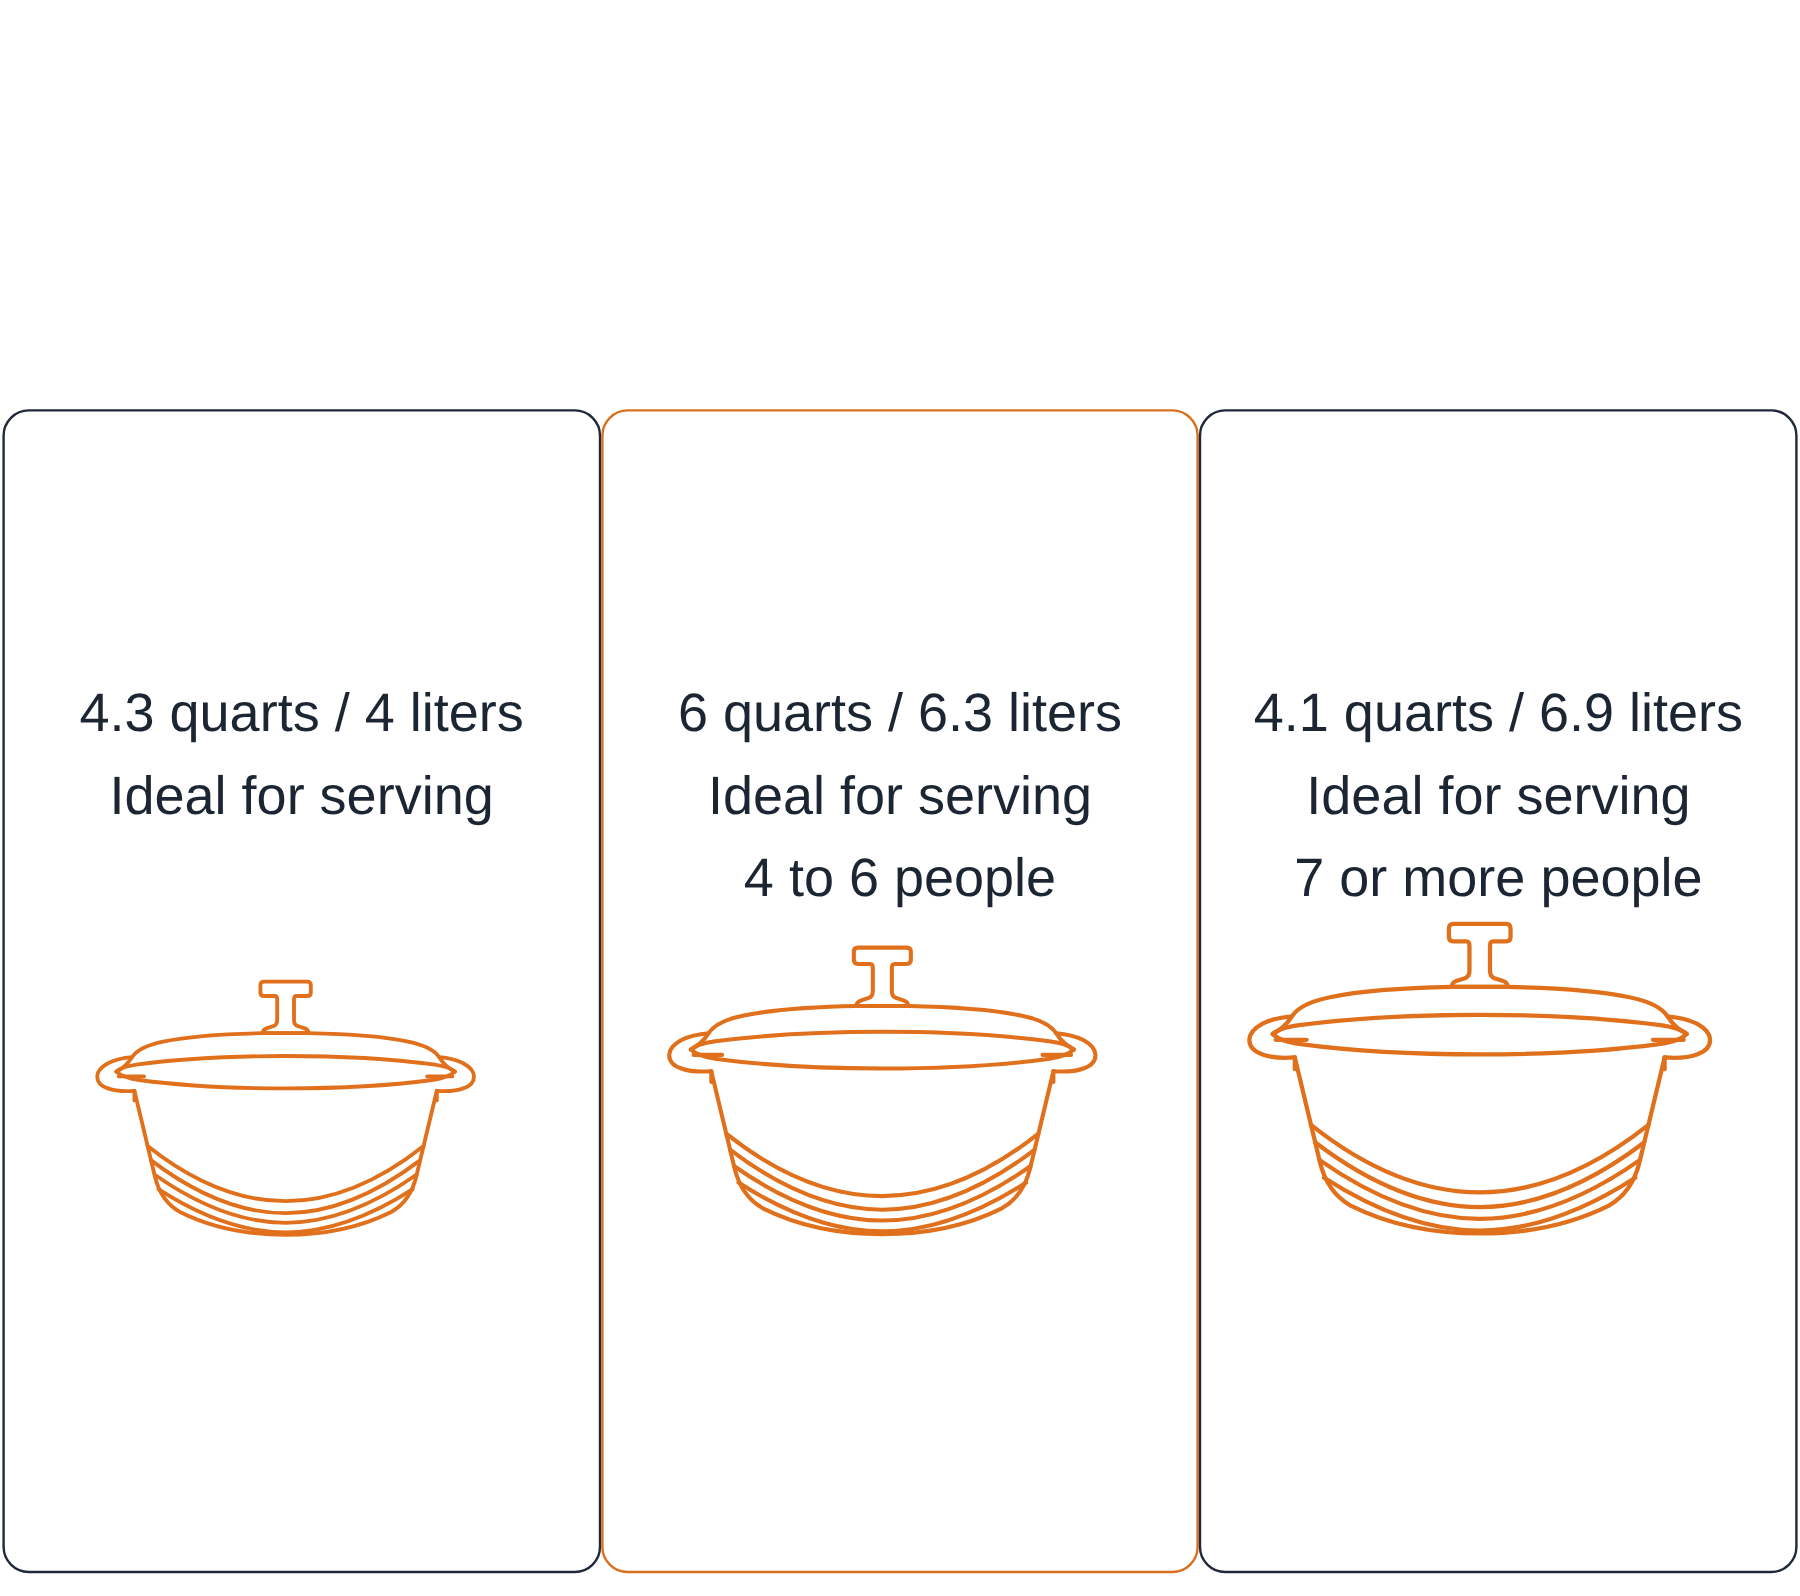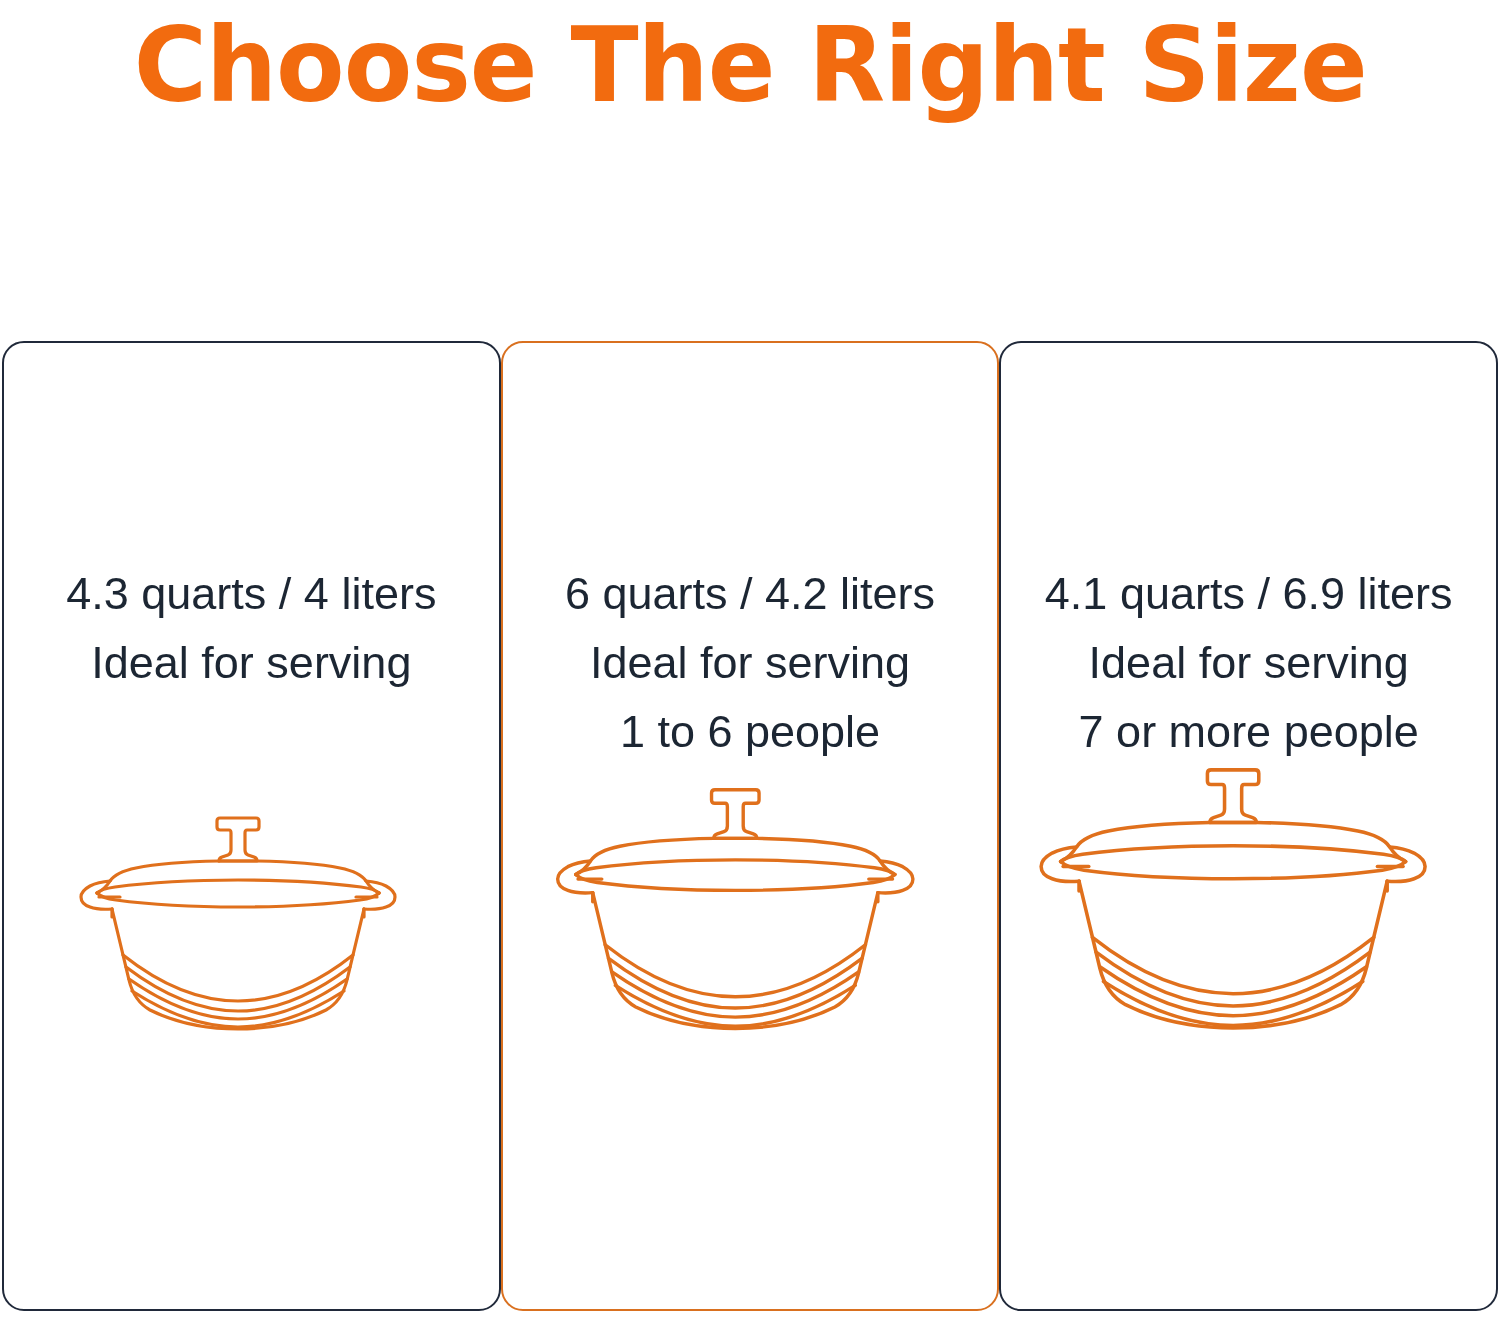--- a/index.html
+++ b/index.html
@@ -106,23 +106,20 @@
   }
   .pot-size-s  { width: 350px; }
   .pot-size-m  { width: 396px; }
   .pot-size-l  { width: 428px; }
 </style>
 </head>
 <body>
 
 <div id="infographic">
 
-  <div class="title-bar">
-    <div class="title-text" style="color: rgb(242, 107, 15);">Choose The Right Size</div>
-  </div>
 
   <div class="cards-row">
 
     <div class="card" style="border-color: rgb(32, 41, 58);">
       <div class="card-text">
         <span class="line">4.3 quarts / 4 liters</span>
         <span class="line">Ideal for serving</span>
       </div>
       <div class="pot-wrap">
         <svg class="pot-svg pot-size-s" viewBox="0 0 350 230" fill="none" stroke="#E0701C" stroke-width="3.2" stroke-linecap="round" stroke-linejoin="round">
@@ -151,23 +148,23 @@
           <path d="M47 150 Q105 196 162 196 Q219 196 277 150"></path>
           <path d="M50 162 Q108 206 162 206 Q216 206 274 162"></path>
           <path d="M53 174 Q110 214 162 214 Q214 214 271 174"></path>
           <path d="M56 186 Q112 222 162 222 Q212 222 268 186"></path>
         </svg>
       </div>
     </div>
 
     <div class="card is-highlighted" style="border-color: rgb(217, 112, 31);">
       <div class="card-text">
-        <span class="line">6 quarts / 4.2 liters</span>
+        <span class="line">6 quarts / 6.3 liters</span>
         <span class="line">Ideal for serving</span>
-        <span class="line">1 to 6 people</span>
+        <span class="line">4 to 6 people</span>
       </div>
       <div class="pot-wrap">
         <svg class="pot-svg pot-size-m" viewBox="0 0 350 230" fill="none" stroke="#E0701C" stroke-width="3.0" stroke-linecap="round" stroke-linejoin="round">
           <path d="M141 22 L141 16 Q141 13 144 13 L180 13 Q183 13 183 16 L183 22 Q183 25 180 25 L171 25
                    Q169 25 169 28 L169 45 Q169 49 172 50 L178 52 Q181 53 181 56 L143 56
                    Q143 53 146 52 L152 50 Q155 49 155 45 L155 28 Q155 25 153 25 L144 25 Q141 25 141 22 Z"></path>
           <path d="M143 56 L181 56 Q235 57 264 63 Q284 67 290 76 Q295 84 303 88"></path>
           <path d="M143 56 Q89 57 60 63 Q40 67 34 76 Q29 84 21 88"></path>
           <path d="M21 88 Q26 93 40 95 Q92 102 162 102 Q232 102 284 95 Q298 93 303 88"></path>
           <path d="M21 88 Q25 84 39 82 Q92 75 162 75 Q232 75 285 82 Q299 84 303 88"></path>

